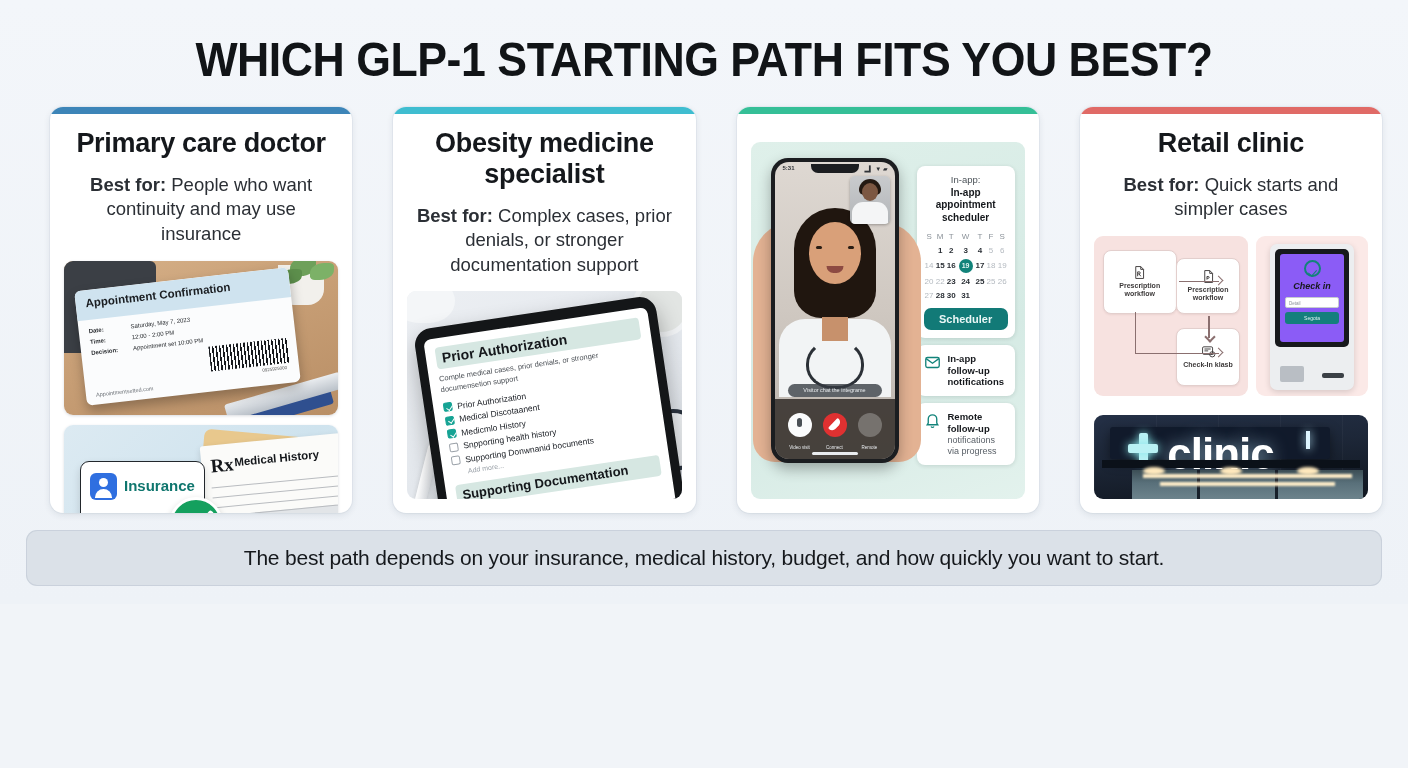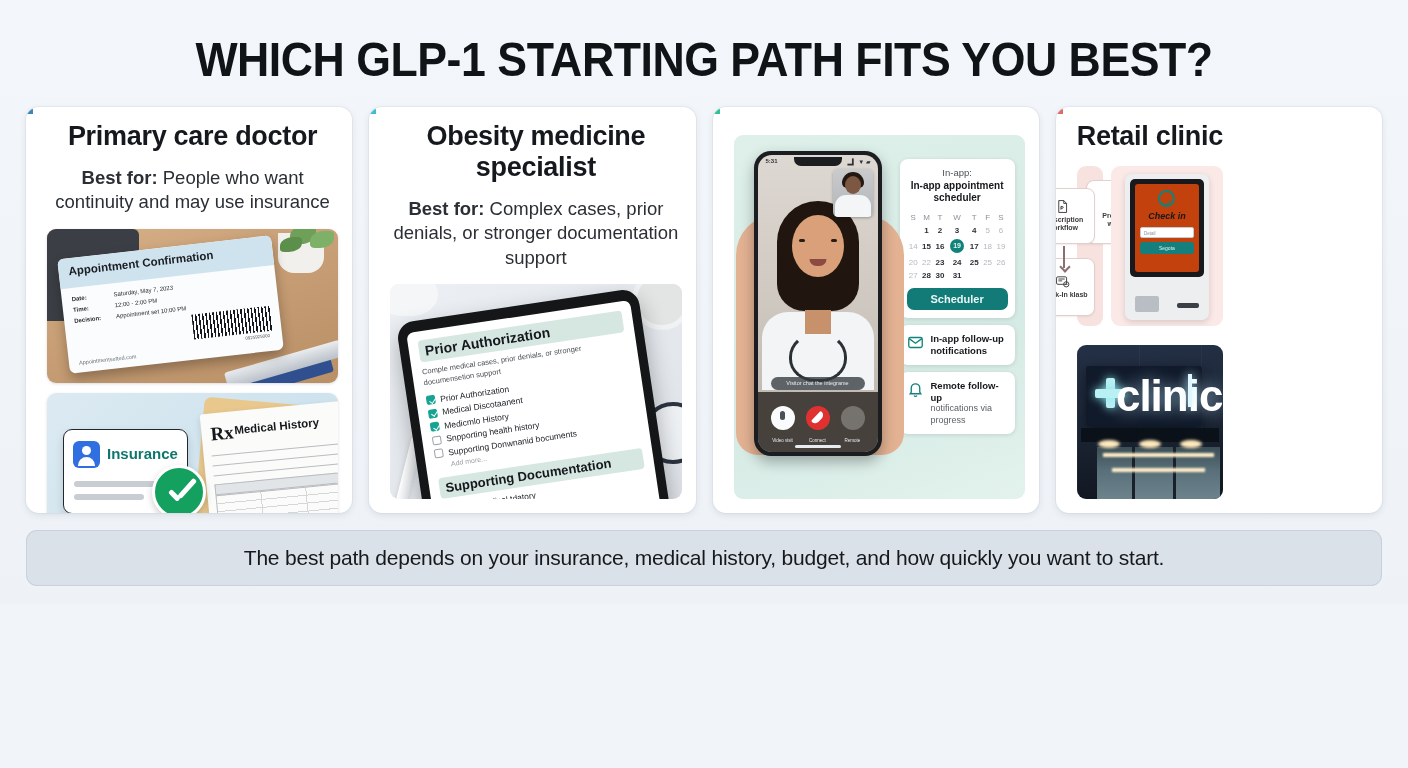--- a/index.html
+++ b/index.html
@@ -32,23 +32,24 @@
   .cards {
     display: flex; gap: 17px;
     flex: 1 1 auto;
     min-height: 0;
   }
   .card {
     flex: 1 1 0;
     background: #ffffff;
     border-radius: 13px;
     box-shadow: 0 2px 7px rgba(30,45,70,.10), 0 0 0 1px rgba(120,140,165,.07);
-    display: flex; 
+    display: flex; flex-direction: column;
     overflow: hidden;
     position: relative;
+    margin-left: 24px;
   }
   .accent { height: 7px; width: 100%; flex: 0 0 7px; border-radius: 13px 13px 0 0;}
   .card-body { padding: 14px 14px 14px 14px; display: flex; flex-direction: column; height: 100%; min-height: 0;}
   .card-title {
     font-size: 27px; font-weight: 700; color: #15181c;
     text-align: center; line-height: 1.14; letter-spacing: -.3px;
   }
   .bestfor {
     text-align: center; font-size: 18.5px; color: #2b2f35;
     line-height: 1.33; margin-top: 14px; padding: 0 2px;
@@ -207,21 +208,21 @@
     display:flex; flex-direction:column; align-items:center; justify-content:center; gap:2px; box-shadow:0 1px 2px rgba(120,70,70,.10);}
   .node .nlab { font-size:7px; color:#3d3a3a; text-align:center; line-height:1.2; font-weight:600;}
   .node svg { width:15px; height:15px;}
   .n1 { left:9px; top:14px; width:74px; height:64px;}
   .n2 { right:8px; top:22px; width:64px; height:56px;}
   .n3 { right:8px; bottom:10px; width:64px; height:58px;}
   .arr { position:absolute; background:#8a6f6f;}
   .kiosk { flex:0 0 112px; background:#fbe9e7; border-radius:9px; position:relative; overflow:hidden;}
   .kbody { position:absolute; left:50%; transform:translateX(-50%); top:8px; width:84px; height:146px; background:#eceef0; border-radius:7px; box-shadow:0 2px 6px rgba(0,0,0,.15);}
   .kscreenout { position:absolute; left:5px; top:5px; width:74px; height:98px; background:#17191c; border-radius:5px; padding:5px;}
-  .kscreen { width:100%; height:100%; background:#c2410c; border-radius:3px; display:flex; flex-direction:column; align-items:center; padding-top:6px;}
+  .kscreen { width:100%; height:100%; background:#8b5cf6; border-radius:3px; display:flex; flex-direction:column; align-items:center; padding-top:6px;}
   .kcheck { width:17px; height:17px; border-radius:50%; border:2px solid #12837a; position:relative;}
   .kcheck::after{content:"";position:absolute;left:4px;top:6px;width:4px;height:7px;border:solid #12837a;border-width:0 1.6px 1.6px 0;transform:rotate(42deg);}
   .ktxt { font-size:9px; font-weight:700; font-style:italic; color:#17191c; margin-top:4px;}
   .kinput { width:54px; height:11px; background:#fff; border:1px solid #c6cbd0; border-radius:2px; margin-top:6px; font-size:4.5px; color:#8a9198; padding-left:3px; line-height:11px;}
   .kbtn { width:54px; height:12px; background:#147f7c; border-radius:3px; margin-top:4px; color:#dff3f0; font-size:5px; text-align:center; line-height:12px;}
   .kslotA { position:absolute; left:10px; bottom:8px; width:24px; height:16px; background:#b9bec4; border-radius:2px;}
   .kslotB { position:absolute; right:10px; bottom:12px; width:22px; height:5px; background:#3b4046; border-radius:2px;}
 
   .storefront { flex:1 1 auto; min-height:0; border-radius:9px; position:relative; overflow:hidden;
      background:linear-gradient(175deg,#243046 0%,#1d2738 42%,#10161f 100%); margin-top:9px;}
@@ -510,20 +511,21 @@
             </div>
           </div>
         </div>
       </div>
     </div>
 
     <div class="card">
       <div class="accent" style="background:#e06a66"></div>
       <div class="card-body">
         <div class="card-title">Retail clinic</div>
+        <div class="bestfor"><b>Best for:</b><span> Quick starts and simpler cases</span></div>
         <div class="media" style="flex:1 1 auto;min-height:0;">
 
           <div class="r-top">
             <div class="flowbox">
               <div class="node n1">
                 <svg viewBox="0 0 24 24" fill="none" stroke="#3d3a3a" stroke-width="1.5">
                     <path d="M6 2.5h8l4.5 4.5v14.5H6z"></path>
                     <path d="M14 2.5V7h4.5"></path>
                     <path d="M9 11h2.6a1.6 1.6 0 010 3.2H9V11zm0 3.2V18m2.3-3.8L14 18"></path>
                   </svg>

